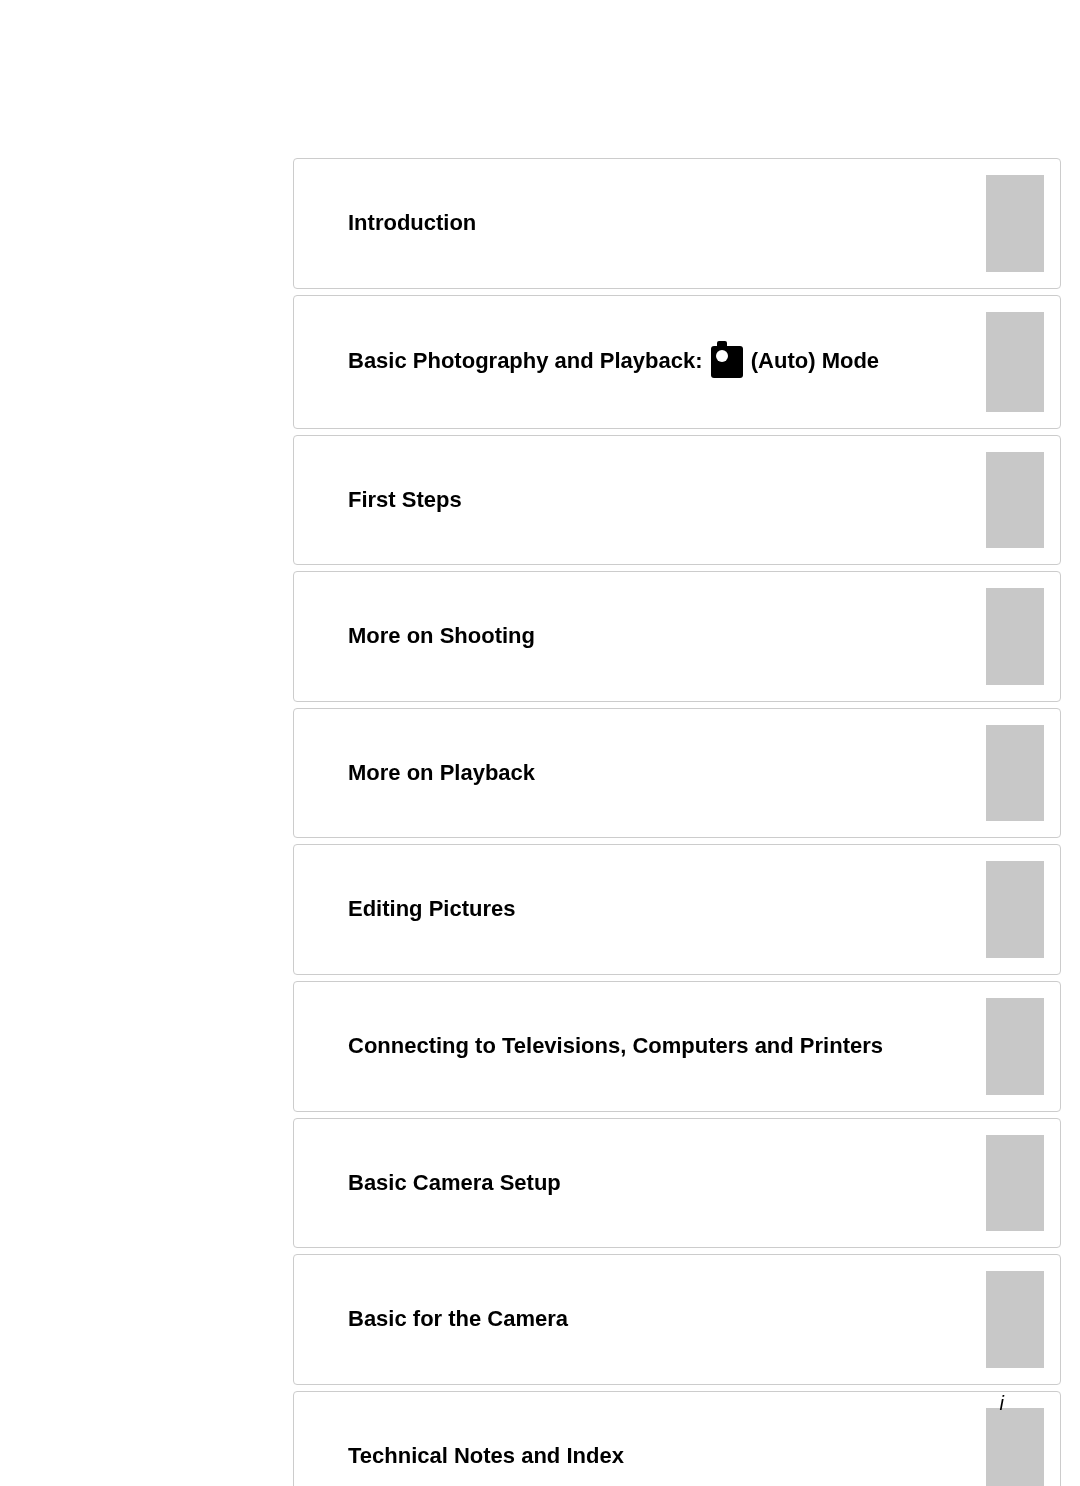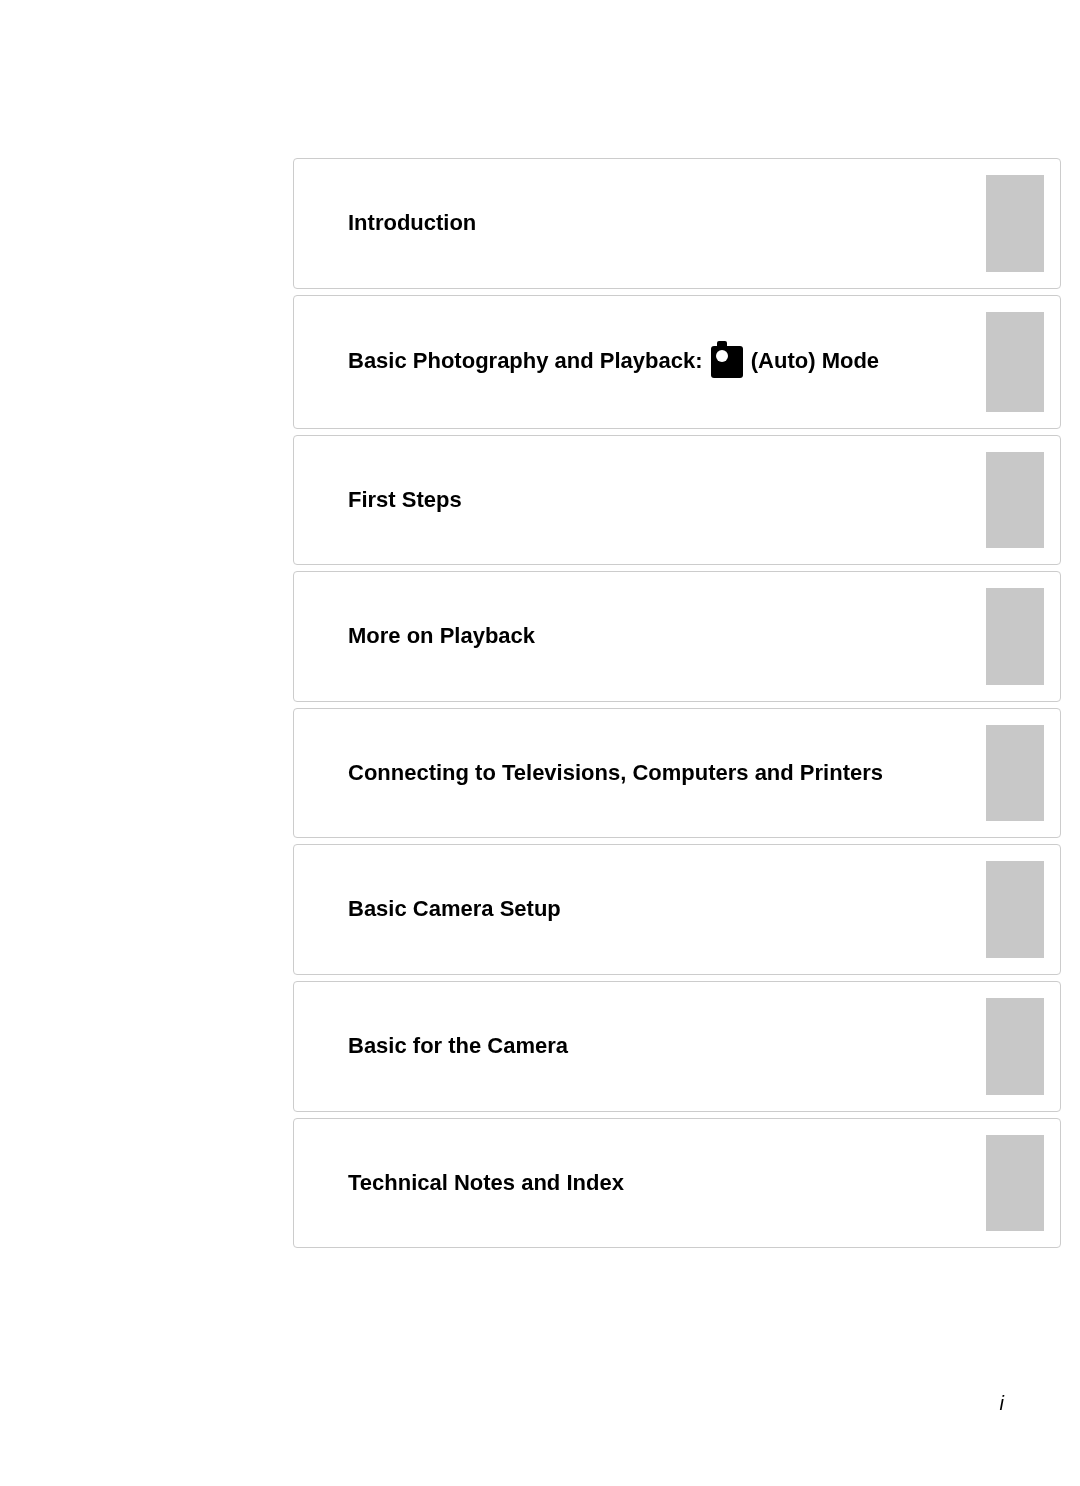--- a/index.html
+++ b/index.html
@@ -125,28 +125,40 @@
       <div class="toc-item-tab"></div>
     </div>
 
     <div class="toc-item">
       <div class="toc-item-label">
         <span>First Steps</span>
       </div>
       <div class="toc-item-tab"></div>
     </div>
 
+    <div class="toc-item">
+      <div class="toc-item-label">
+        <span>More on Shooting</span>
+      </div>
+      <div class="toc-item-tab"></div>
+    </div>
 
     <div class="toc-item">
       <div class="toc-item-label">
         <span>More on Playback</span>
       </div>
       <div class="toc-item-tab"></div>
     </div>
 
+    <div class="toc-item">
+      <div class="toc-item-label">
+        <span>Editing Pictures</span>
+      </div>
+      <div class="toc-item-tab"></div>
+    </div>
 
 
     <div class="toc-item">
       <div class="toc-item-label">
         <span>Connecting to Televisions, Computers and Printers</span>
       </div>
       <div class="toc-item-tab"></div>
     </div>
 
     <div class="toc-item">

